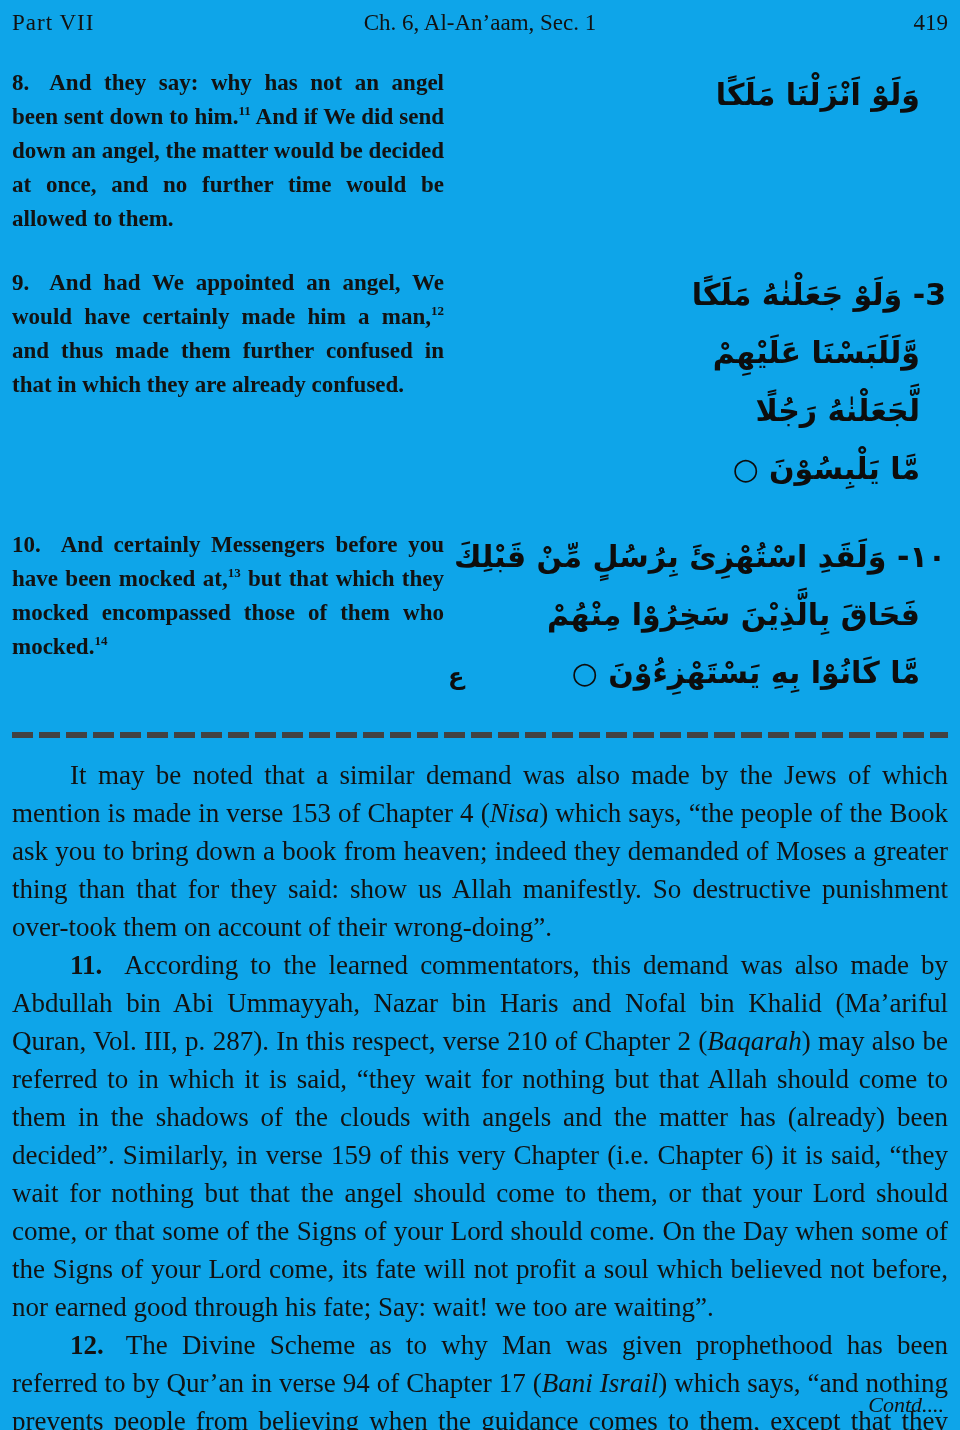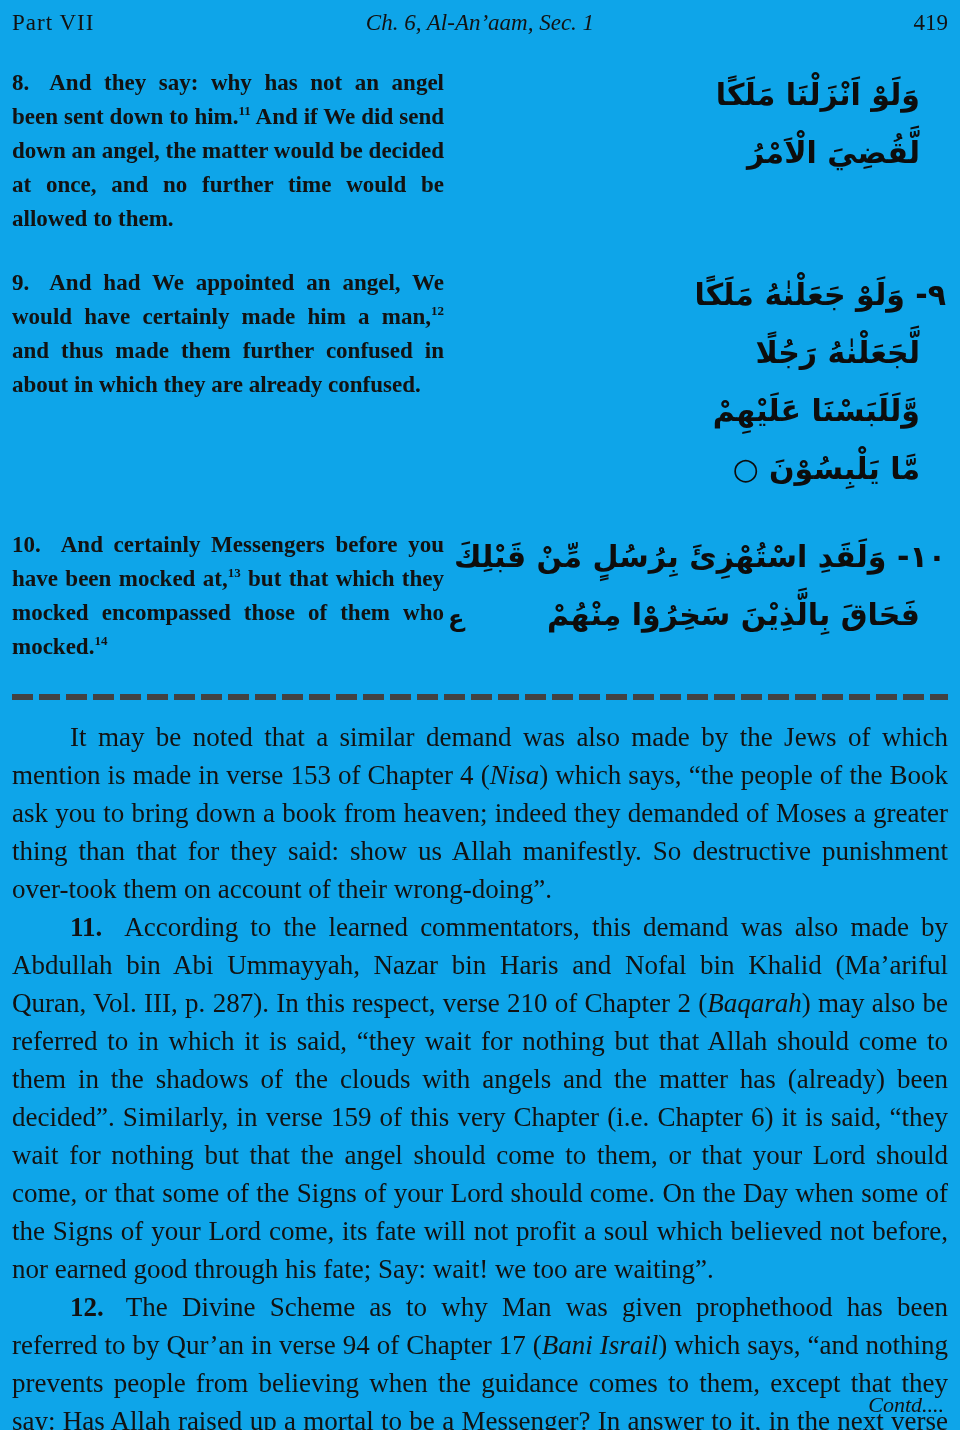--- a/index.html
+++ b/index.html
@@ -6,21 +6,21 @@
   .page{
     width:960px;height:1430px;box-sizing:border-box;
     background:#0ea5e9;color:#121212;
     padding:8px 12px 6px 12px;
     font-family:"Liberation Serif", serif;
     position:relative;overflow:hidden;
   }
   
   .hdr{display:flex;align-items:baseline;font-size:23px;margin-top:2px;}
   .hdr-part{width:220px;text-align:left;letter-spacing:1px;}
-  .hdr-chap{flex:1;text-align:center;font-style:italic;}
+  .hdr-chap{flex:1;text-align:center;}
   .hdr-page{width:220px;text-align:right;}
   
   .verses{margin-top:30px;}
   .verse-row{display:flex;align-items:flex-start;margin-bottom:30px;}
   .eng{
     width:432px;
     font-weight:bold;font-size:23px;line-height:34px;
     text-align:justify;
   }
   .vnum{margin-right:20px;}
@@ -61,39 +61,39 @@
     <span class="hdr-chap">Ch. 6, Al-An’aam, Sec. 1</span>
     <span class="hdr-page">419</span>
   </div>
 
   <section class="verses">
 
     <div class="verse-row">
       <div class="eng"><span class="vnum">8.</span><span>And they say: why has not an angel been sent down to him.</span><sup class="fnref">11</sup><span> And if We did send down an angel, the matter would be decided at once, and no further time would be allowed to them.</span></div>
       <div class="arb">
         <div class="aline cont">وَلَوْ اَنْزَلْنَا مَلَكًا</div>
-        <div class="aline cont">لَّقُضِيَ الْاَمْرُ</div>
       </div>
     </div>
 
     <div class="verse-row">
-      <div class="eng"><span class="vnum">9.</span><span>And had We appointed an angel, We would have certainly made him a man,</span><sup class="fnref">12</sup><span> and thus made them further confused in about in which they are already confused.</span></div>
+      <div class="eng"><span class="vnum">9.</span><span>And had We appointed an angel, We would have certainly made him a man,</span><sup class="fnref">12</sup><span> and thus made them further confused in that in which they are already confused.</span></div>
       <div class="arb">
-        <div class="aline">٩- وَلَوْ جَعَلْنٰهُ مَلَكًا</div>
+        <div class="aline">3- وَلَوْ جَعَلْنٰهُ مَلَكًا</div>
+        <div class="aline cont">وَّلَلَبَسْنَا عَلَيْهِمْ</div>
         <div class="aline cont">لَّجَعَلْنٰهُ رَجُلًا</div>
-        <div class="aline cont">وَّلَلَبَسْنَا عَلَيْهِمْ</div>
         <div class="aline cont">مَّا يَلْبِسُوْنَ ○</div>
       </div>
     </div>
 
     <div class="verse-row">
       <div class="eng"><span class="vnum">10.</span><span>And certainly Messengers before you have been mocked at,</span><sup class="fnref">13</sup><span> but that which they mocked encompassed those of them who mocked.</span><sup class="fnref">14</sup></div>
       <div class="arb">
         <div class="aline">١٠- وَلَقَدِ اسْتُهْزِئَ بِرُسُلٍ مِّنْ قَبْلِكَ</div>
         <div class="aline cont">فَحَاقَ بِالَّذِيْنَ سَخِرُوْا مِنْهُمْ</div>
+        <div class="aline cont">مَّا كَانُوْا بِهِ يَسْتَهْزِءُوْنَ ○</div>
         <span class="ruku">ع</span>
       </div>
     </div>
 
   </section>
 
   <div class="sep"></div>
 
   <section class="footnotes">
     <p><span>It may be noted that a similar demand was also made by the Jews of which mention is made in verse 153 of Chapter 4 (</span><i>Nisa</i><span>) which says, “the people of the Book ask you to bring down a book from heaven; indeed they demanded of Moses a greater thing than that for they said: show us Allah manifestly. So destructive punishment over-took them on account of their wrong-doing”.</span></p>

